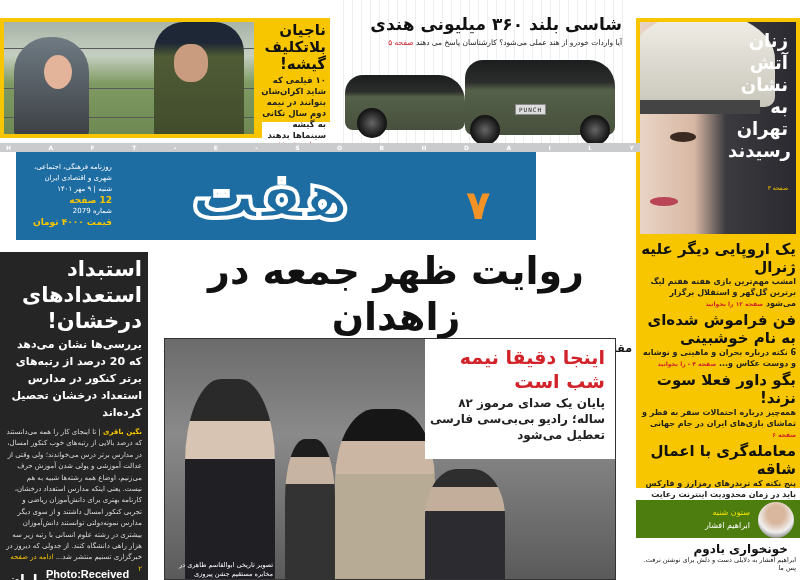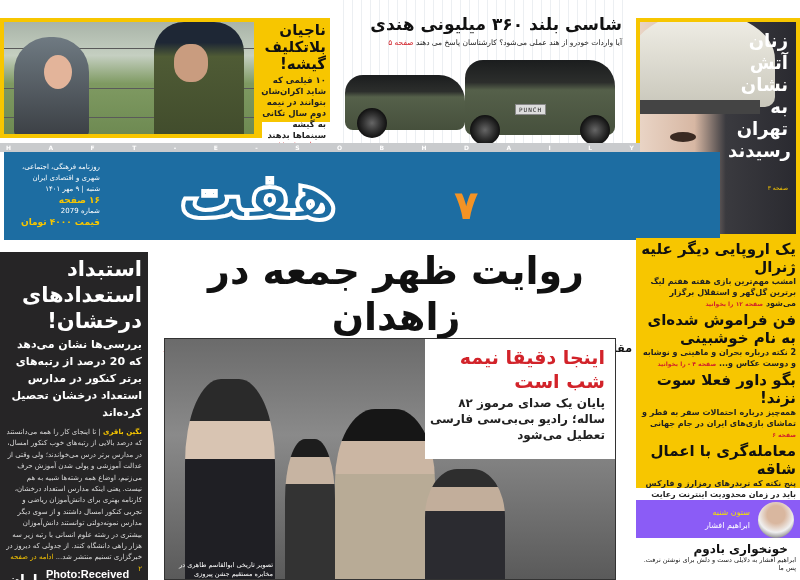--- a/index.html
+++ b/index.html
@@ -39,38 +39,38 @@
   .eye { position:absolute; left:30px; top:110px; width:26px; height:10px; border-radius:50%; background:#3a2a22; }
   .lips { position:absolute; left:10px; top:175px; width:28px; height:9px; border-radius:50%; background:#b94556; }
   #fire-promo .h { position:absolute; right:8px; top:8px; width:60px; font-size:18px; font-weight:bold; line-height:22px; color:#fff; text-align:right; }
   #fire-promo .p { position:absolute; right:8px; top:162px; font-size:6px; color:#f7c600; }
 
   
   #daily-strip { left:0; top:143px; width:640px; height:9px; background:#c9cbcd; display:flex; justify-content:space-between; padding:0 6px; align-items:center; }
   #daily-strip span { font-size:6px; color:#fff; font-weight:bold; }
 
   
-  #masthead { left:4px; top:152px; width:716px; height:88px; background:#1d6da2; }
+  #masthead { left:16px; top:152px; width:520px; height:88px; background:#1d6da2; }
   #masthead .logo { position:absolute; left:175px; top:4px; width:270px; height:80px; }
   #masthead .logo-text { position:absolute; right:0; top:0; font-size:64px; font-weight:bold; color:transparent; -webkit-text-stroke: 4px #fff; line-height:80px; letter-spacing:-2px; }
   #masthead .seven { position:absolute; left:450px; top:30px; font-size:40px; font-weight:bold; color:#f39325; }
   #masthead .info { position:absolute; left:6px; top:10px; width:90px; }
   #masthead .info div { font-size:7px; color:#fff; line-height:11px; text-align:right; direction:rtl; }
   #masthead .info .y { color:#f7c600; font-weight:bold; font-size:9px; }
 
   
   #right-col { left:636px; top:238px; width:164px; height:250px; background:#f7c600; padding:2px 4px 0 4px; }
   #right-col .h { font-size:15px; font-weight:bold; line-height:18px; color:#111; }
   #right-col .b { font-size:8px; font-weight:bold; line-height:11px; color:#222; }
   #right-col .p { font-size:6px; color:#d2232a; }
   .rc-item { margin-bottom: 2px; }
 
   
   #column-box { left:636px; top:500px; width:164px; height:80px; background:#fff; }
-  #column-box .band { height:38px; background:#8b5cf6; position:relative; }
+  #column-box .band { height:38px; background:#4d7c0f; position:relative; }
   #column-box .band .t1 { position:absolute; right:50px; top:8px; font-size:8px; color:#f4e200; }
   #column-box .band .t2 { position:absolute; right:50px; top:21px; font-size:8px; color:#fff; }
   #column-box .band .avatar { position:absolute; right:6px; top:2px; width:36px; height:36px; border-radius:50%; background: radial-gradient(circle at 50% 35%,#d9b79f 0,#d9b79f 30%,#f0f0f0 60%,#2b2b2b 100%); }
   #column-box .h { font-size:12px; font-weight:bold; padding:4px 12px 0 0; color:#111; }
   #column-box .b { font-size:6.5px; padding-right:4px; color:#222; }
 
   
   #left-col { left:0; top:252px; width:148px; height:328px; background:#262526; padding:4px 6px; color:#fff; }
   #left-col .h { font-size:21px; font-weight:bold; line-height:26px; }
   #left-col .lead { font-size:11px; font-weight:bold; line-height:17px; margin-top:2px; }
@@ -160,21 +160,21 @@
   <span>I</span>
   <span>L</span>
   <span>Y</span>
 </div>
 
 <div id="masthead" class="abs">
   <div class="info">
     <div>روزنامه فرهنگی، اجتماعی،</div>
     <div>شهری و اقتصادی ایران</div>
     <div>شنبه | ۹ مهر ۱۴۰۱</div>
-    <div class="y">۱۶ صفحه</div>
+    <div class="y">12 صفحه</div>
     <div>شماره 2079</div>
     <div class="y">قیمت ۴۰۰۰ تومان</div>
   </div>
   <div class="logo">
     <div class="logo-text">هفت صبح</div>
   </div>
   <div class="seven">۷</div>
 </div>
 
 <div id="main-headline" class="abs">
@@ -212,21 +212,21 @@
   <div class="line2">JAMARAN.IR</div>
 </div>
 
 <div id="right-col" class="abs rtl">
   <div class="rc-item">
     <div class="h">یک اروپایی دیگر علیه ژنرال</div>
     <div class="b"><span>امشب مهم‌ترین بازی هفته هفتم لیگ برترین گل‌گهر و استقلال برگزار می‌شود</span> <span class="p">صفحه ۱۲ را بخوانید</span></div>
   </div>
   <div class="rc-item">
     <div class="h">فن فراموش شده‌ای به نام خوشبینی</div>
-    <div class="b"><span>2 نکته درباره بحران و ماهینی و نوشابه و دوست عکاس و...</span> <span class="p">صفحه ۴ - را بخوانید</span></div>
+    <div class="b"><span>6 نکته درباره بحران و ماهینی و نوشابه و دوست عکاس و...</span> <span class="p">صفحه ۴ - را بخوانید</span></div>
   </div>
   <div class="rc-item">
     <div class="h">بگو داور فعلا سوت نزند!</div>
     <div class="b"><span>همه‌چیز درباره احتمالات سفر به قطر و تماشای بازی‌های ایران در جام جهانی</span> <span class="p">صفحه ۶</span></div>
   </div>
   <div class="rc-item">
     <div class="h">معامله‌گری با اعمال شاقه</div>
     <div class="b"><span>پنج نکته که تریدرهای رمزارز و فارکس باید در زمان محدودیت اینترنت رعایت کنند</span> <span class="p">صفحه ۸</span></div>
   </div>
   <div class="rc-item">

